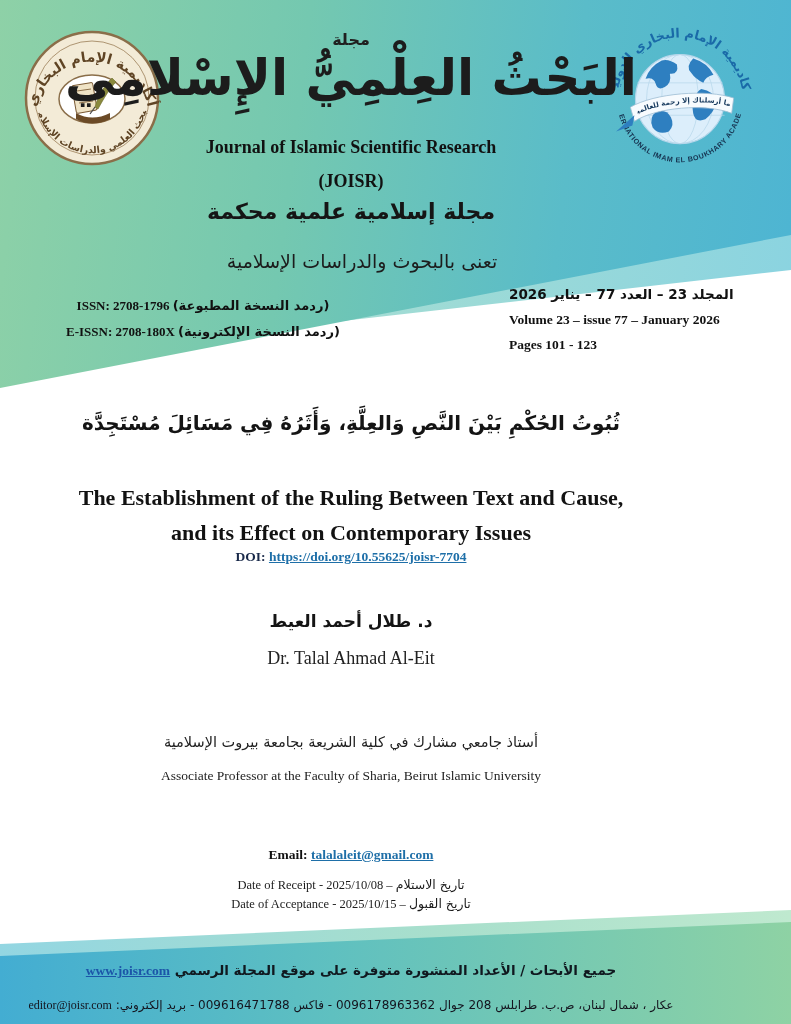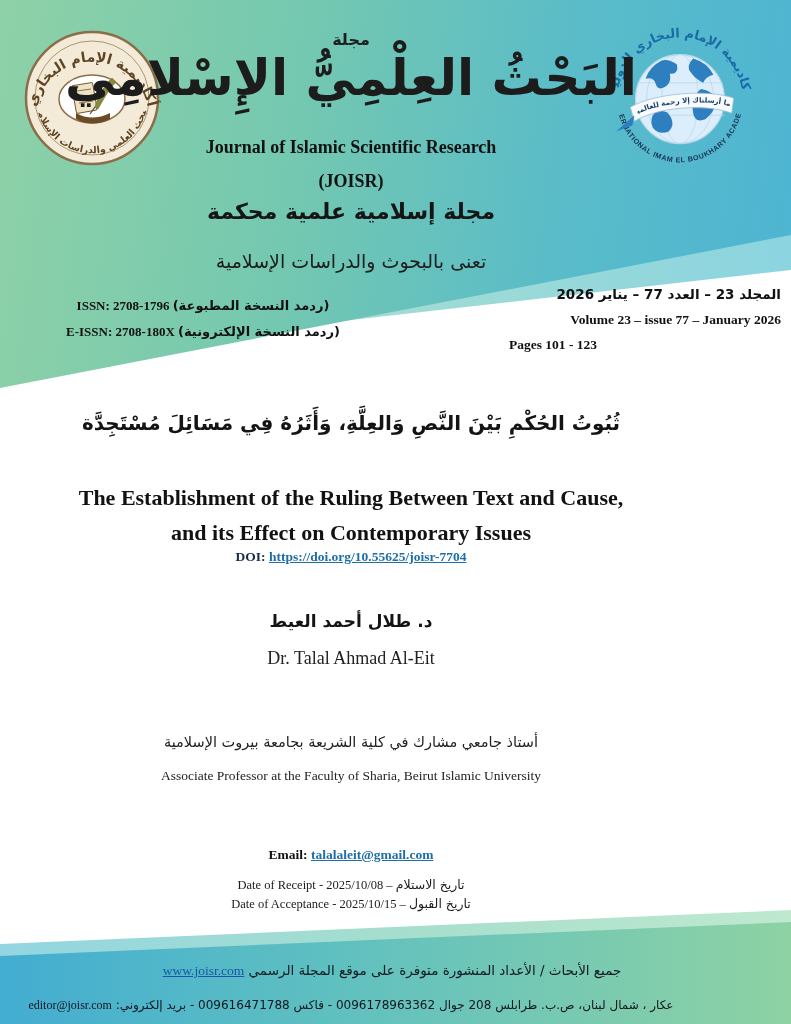--- a/index.html
+++ b/index.html
@@ -21,47 +21,47 @@
 
   .abs{position:absolute;}
   .ctr{left:0;width:702px;text-align:center;}
 
   
   .masthead-small{top:30px;font-size:16px;font-weight:bold;color:#202020;}
   .masthead-big{top:46px;font-size:50px;font-weight:bold;color:#1c1c1c;line-height:1.3;}
   .jname-en{top:137px;font-size:18px;font-weight:bold;color:#111;}
   .jabbr{top:171px;font-size:18px;font-weight:bold;color:#111;}
   .jname-ar{top:199px;font-size:22px;font-weight:bold;color:#151515;}
-  .jtag-ar{top:250px;font-size:19px;color:#1c1c1c;}
+  .jtag-ar{top:250px;font-size:19px;color:#1c1c1c;margin-left:11px;}
 
   
   .issn-block{left:38px;top:293px;width:330px;text-align:center;font-size:13px;font-weight:bold;
               color:#111;line-height:26px;}
   .issue-block{right:10px;top:282px;width:272px;font-size:13.5px;font-weight:bold;color:#111;line-height:25px;}
-  .issue-block .row1,.issue-block .row2{text-align:right;}
+  .issue-block .row1,.issue-block .row2{text-align:left;}
   .issue-block .row3{display:flex;justify-content:flex-start;}
 
   
   .art-title-ar{top:406px;font-size:20px;font-weight:bold;color:#141414;line-height:1.7;}
   .art-title-en{top:480px;font-size:22px;font-weight:bold;color:#121212;line-height:35px;}
   .doi-line{top:549px;font-size:13.5px;font-weight:bold;color:#1a2a4a;}
   .lnk{color:#1e6fa8;text-decoration:underline;cursor:pointer;}
   .lnk-strong{color:#1b55a8;text-decoration:underline;cursor:pointer;}
 
   .author-ar{top:611px;font-size:17px;font-weight:bold;color:#141414;}
   .author-en{top:648px;font-size:18px;color:#222;}
   .affil-ar{top:734px;font-size:14.5px;color:#222;}
   .affil-en{top:768px;font-size:13.5px;color:#222;}
 
   .email-line{top:847px;font-size:13.5px;font-weight:bold;color:#111;}
   .date-line1{top:877px;font-size:12.5px;color:#1c1c1c;}
   .date-line2{top:896px;font-size:12.5px;color:#1c1c1c;}
 
   
-  .foot1{top:962px;font-size:13.5px;font-weight:normal;color:#10181f;padding-left:41px;}
+  .foot1{top:962px;font-size:13.5px;font-weight:bold;color:#10181f;}
   .foot2{top:998px;font-size:12px;color:#14141e;}
 
   .logo{position:absolute;}
   .logo-left{left:22px;top:28px;}
   .logo-right{left:604px;top:18px;}
 </style>
 </head>
 <body>
 
 <div class="page">

